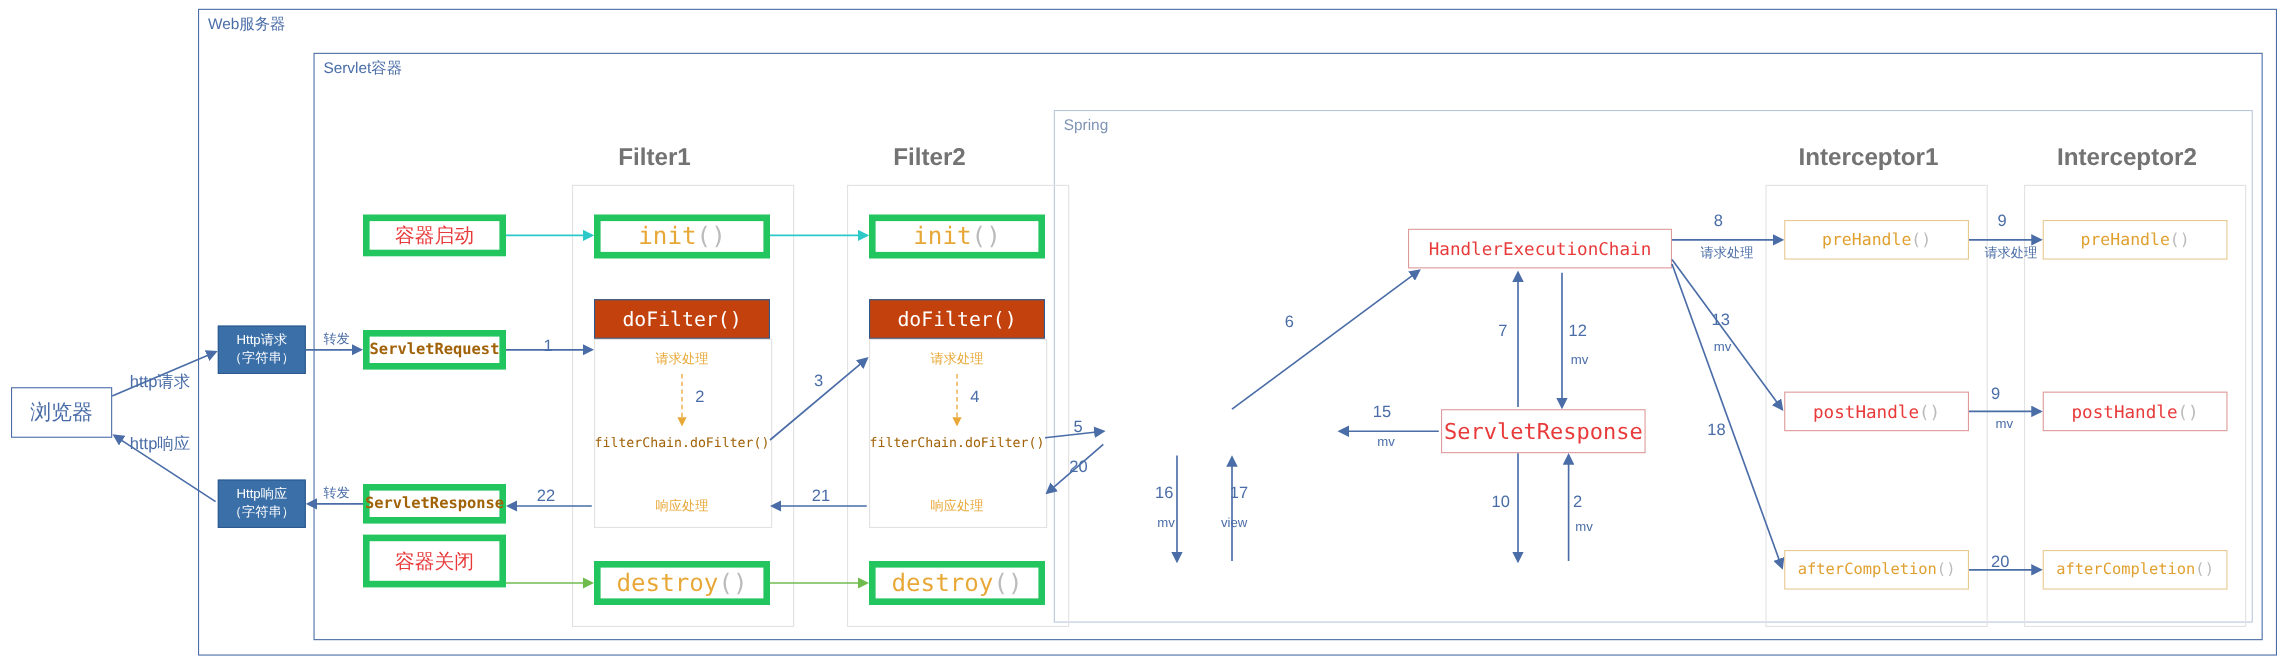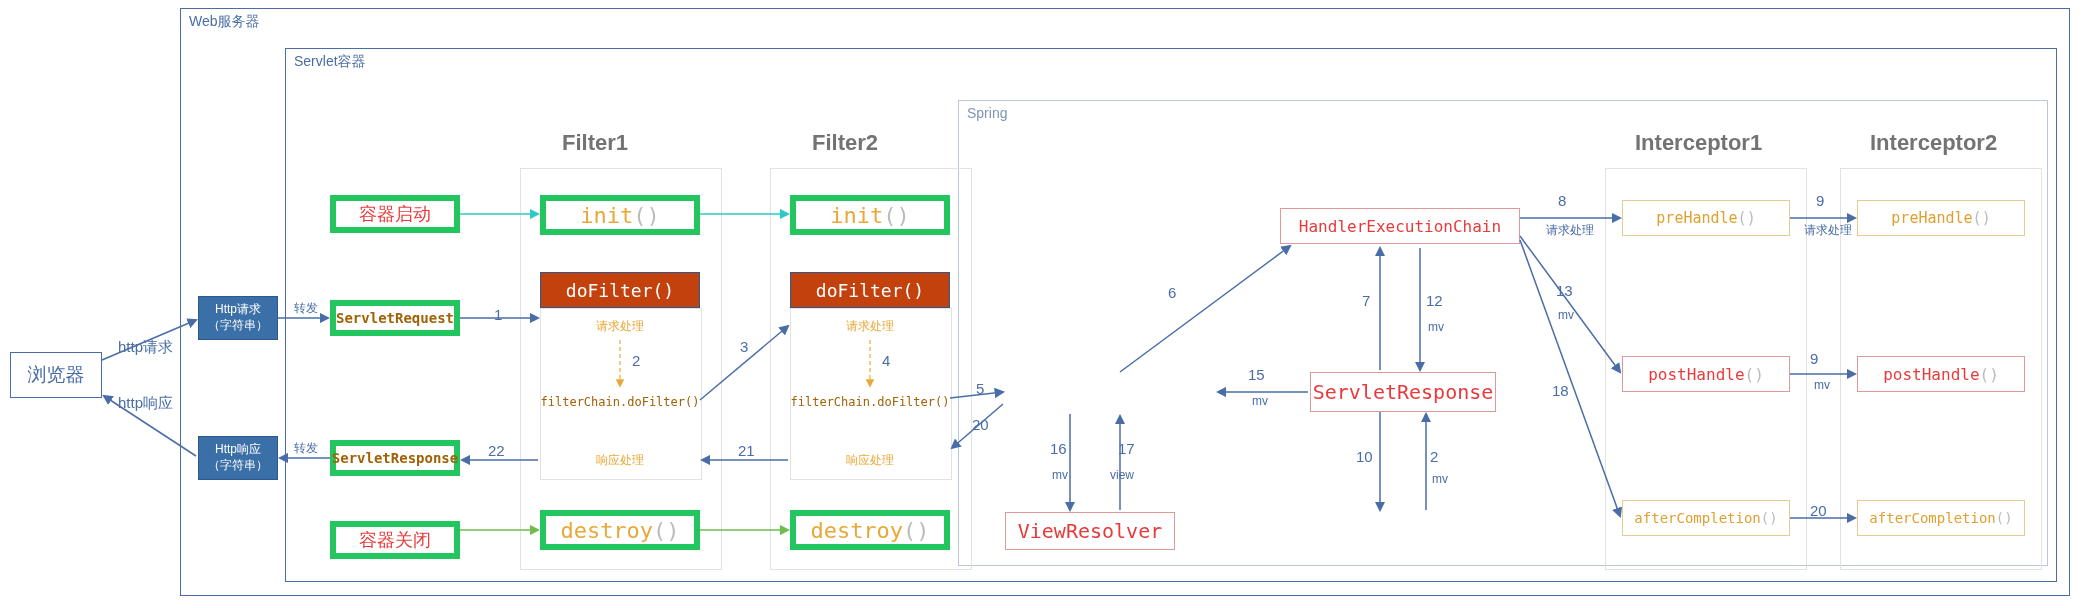--- a/index.html
+++ b/index.html
@@ -49,21 +49,21 @@
 <div class="box outline-light" style="left:330px;top:300px;width:130px;height:36px">
   <span class="small-red mono" style="font-size:14px;font-weight:bold">ServletRequest</span>
 </div>
 <div class="box outline-light" style="left:330px;top:440px;width:130px;height:36px">
   <span class="small-red mono" style="font-size:14px;font-weight:bold">ServletResponse</span>
 </div>
 
 <div class="box outline-light" style="left:330px;top:195px;width:130px;height:38px">
   <span style="color:#e83a3a;font-size:18px">容器启动</span>
 </div>
-<div class="box outline-light" style="left:330px;top:521px;width:130px;height:38px">
+<div class="box outline-light" style="left:330px;top:486px;width:130px;height:48px">
   <span style="color:#e83a3a;font-size:18px">容器关闭</span>
 </div>
 
 <div class="red-title" style="left:562px;top:130px">Filter1</div>
 <div class="frame" style="left:520px;top:168px;width:200px;height:400px;border-color:#e2e2e2"></div>
 
 <div class="box outline-light" style="left:540px;top:195px;width:160px;height:40px">
   <span class="mono big-orange"><span>init</span><span style="color:#bbb">()</span></span>
 </div>
 
@@ -101,21 +101,20 @@
 <div class="box" style="left:790px;top:448px;width:160px;height:24px">
       <span class="small-orange">响应处理</span>
     </div>
 
 <div class="box outline-light" style="left:790px;top:510px;width:160px;height:40px">
   <span class="mono big-orange"><span>destroy</span><span style="color:#bbb">()</span></span>
 </div>
 
 <div class="box outline-red mono" style="left:1280px;top:208px;width:240px;height:36px;font-size:16px">HandlerExecutionChain</div>
 <div class="box outline-red mono" style="left:1310px;top:372px;width:186px;height:40px;font-size:20px">ServletResponse</div>
-<div class="box outline-red mono" style="left:1005px;top:512px;width:170px;height:38px;font-size:20px">ViewResolver</div>
 
 <div class="red-title" style="left:1635px;top:130px">Interceptor1</div>
 <div class="frame" style="left:1605px;top:168px;width:200px;height:400px;border-color:#e2e2e2"></div>
 <div class="box outline-orange mono" style="left:1622px;top:200px;width:168px;height:36px">
   <span>preHandle</span>
       <span style="color:#bbb">()</span>
 </div>
 <div class="box outline-red mono" style="left:1622px;top:356px;width:168px;height:36px;font-size:16px;font-weight:normal">
   <span>postHandle</span>
       <span style="color:#bbb">()</span>

